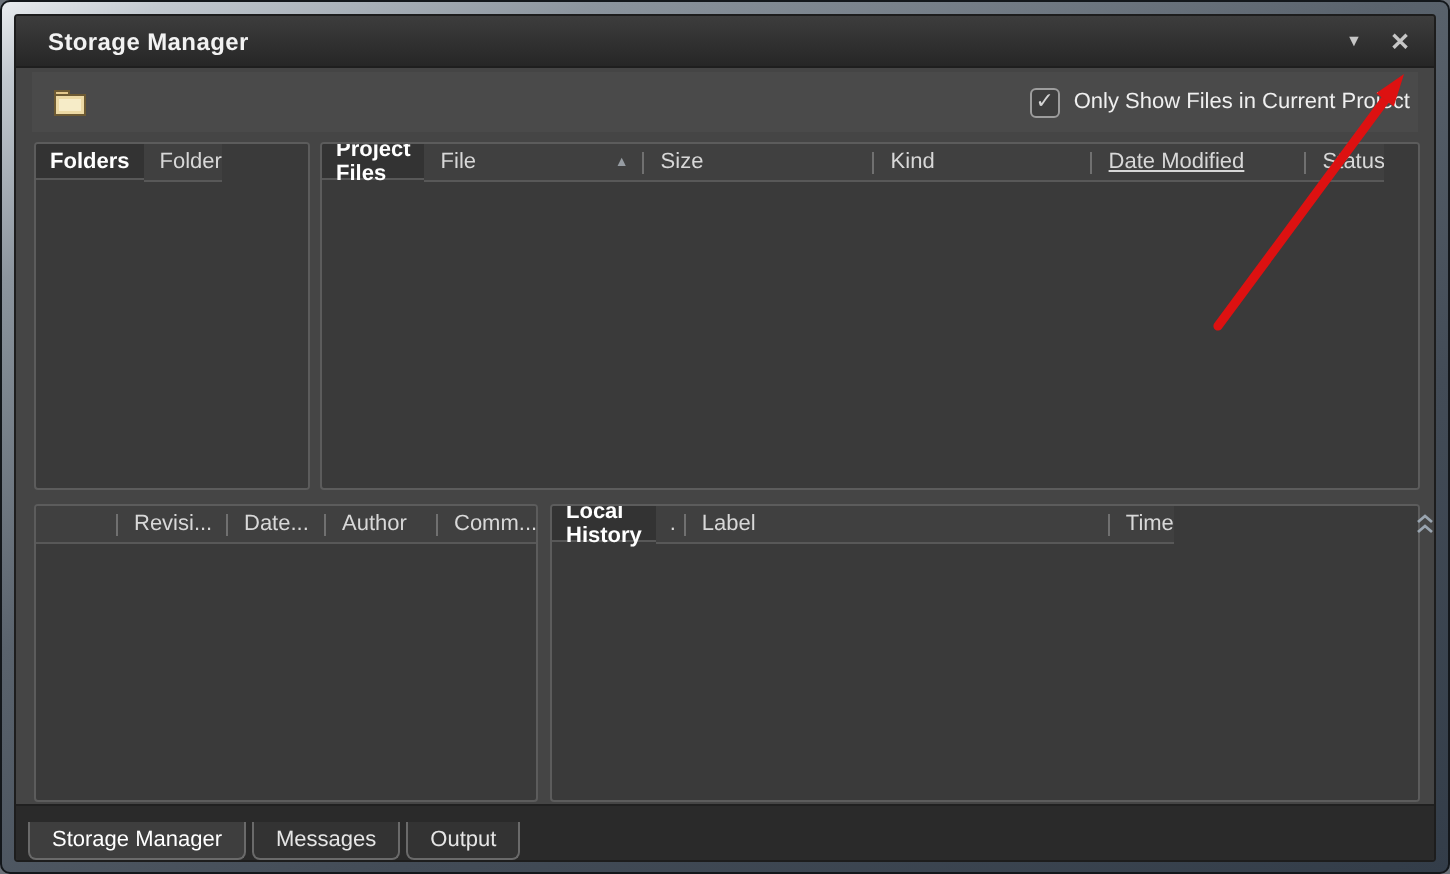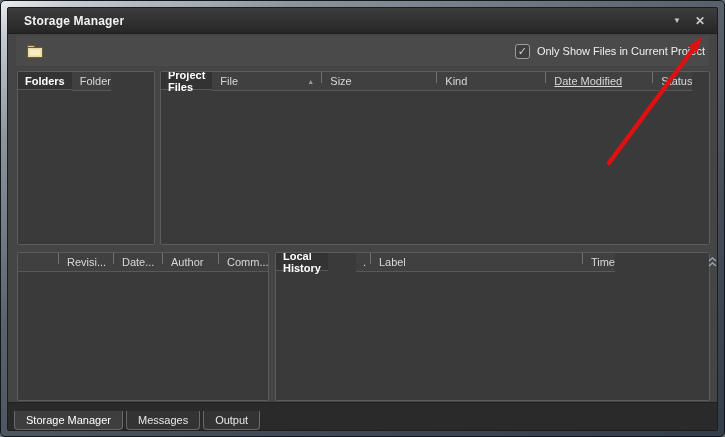--- a/index.html
+++ b/index.html
@@ -51,32 +51,32 @@
     position:absolute; background:#3a3a3a;
     border:1px solid #5c5c5c; border-radius:2px;
     display:flex; flex-direction:row; overflow:hidden;
   }
   .panel-title {
     height:18px; flex:0 0 18px; display:flex; align-items:center;
     padding:0 7px; background:#333333; border-bottom:1px solid #585858;
     font-size:11px; font-weight:bold; color:#ffffff;
   }
   .col-row {
-    height:19px; flex:0 0 19px; display:flex; 
+    height:19px; flex:0 0 19px; display:flex; align-items:center;
     background:#404040; border-bottom:1px solid #585858;
     font-size:11px; color:#d8d8d8;
   }
   .col { height:100%; display:flex; align-items:center; padding-left:8px; white-space:nowrap; overflow:hidden; }
   .col-sep { width:1px; height:11px; background:#707070; flex:0 0 1px; }
   .sort-glyph { font-size:7px; color:#979da3; margin-left:auto; margin-right:7px; }
   .panel-body { flex:1 1 auto; background:#3a3a3a; }
   .p-folders       { left:9px;   top:63px;  width:138px; height:174px; }
   .p-projectfiles  { left:152px; top:63px;  right:7px;   height:174px; }
   .p-vcs           { left:9px;   top:244px; width:252px; height:149px; }
-  .p-localhistory  { left:267px; top:244px; right:7px;   height:149px;gap:28px; }
+  .p-localhistory  { left:267px; top:244px; right:7px;   height:149px; }
   .c-file  { flex:0 0 109px; }
   .c-size  { flex:0 0 114px; }
   .c-kind  { flex:0 0 108px; }
   .c-datem { flex:0 0 106px;text-decoration:underline; }
   .c-stat  { flex:1 1 auto; }
   .c-v0 { flex:0 0 40px; }
   .c-v1 { flex:0 0 54px; }
   .c-v2 { flex:0 0 48px; }
   .c-v3 { flex:0 0 55px; }
   .c-v4 { flex:1 1 auto; }

